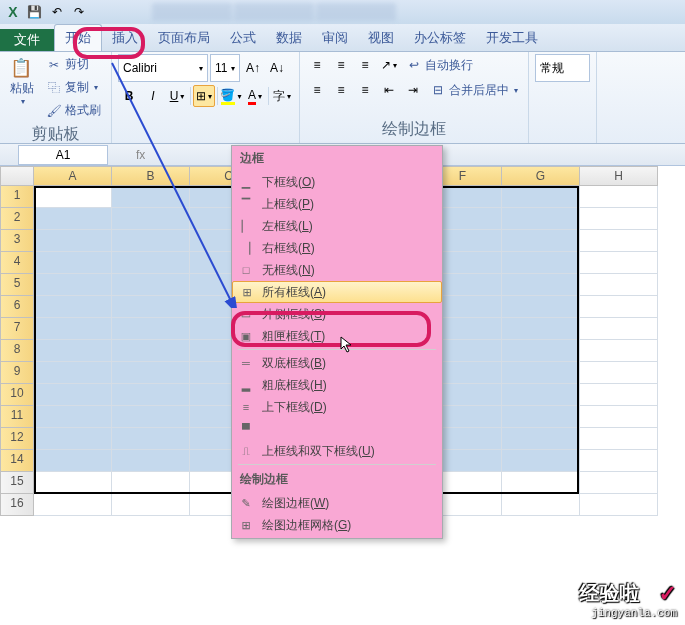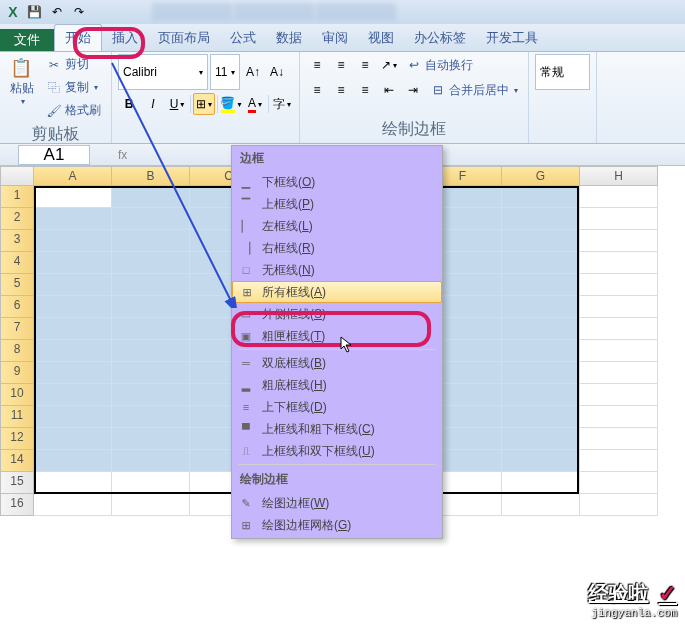--- a/index.html
+++ b/index.html
@@ -22,58 +22,58 @@
 
 .ribbon { background: linear-gradient(#f6f9fc, #e6eef8); border-bottom: 1px solid #a8bcd4; display: flex; height: 92px; }
 .ribbon-group { border-right: 1px solid #c9d8e8; padding: 2px 6px; display: flex; flex-direction: column; justify-content: space-between; }
 .group-title { font-size: 16px; color: #5a6e85; text-align: center; padding: 1px 0; margin-top: 2px; }
 .group-content { display: flex; gap: 4px; flex: 1; }
 .btn-col { display: flex; flex-direction: column; gap: 2px; }
 .rb-btn { display: flex; align-items: center; gap: 3px; padding: 2px 4px; cursor: pointer; color: #3b5998; font-size: 12px; }
 .icon-box { width: 16px; height: 16px; display: inline-flex; align-items: center; justify-content: center; font-size: 12px; }
 .large-btn { display: flex; flex-direction: column; align-items: center; padding: 2px 4px; cursor: pointer; font-size: 12px; color: #3b5998; }
 .large-icon { width: 24px; height: 24px; display: flex; align-items: center; justify-content: center; font-size: 18px; }
-.font-combo { border: 1px solid #b0c4de; background: #fff; padding: 4px 4px; height: 36px; display: flex; align-items: center; }
+.font-combo { border: 1px solid #b0c4de; background: #fff; padding: 4px 4px; height: 28px; display: flex; align-items: center; }
 .font-name { width: 90px; }
 .font-size { width: 30px; }
 .dd-arrow { font-size: 8px; margin-left: 2px; }
 .btn-row { display: flex; gap: 2px; align-items: center; }
 .small-btn { width: 22px; height: 22px; display: flex; align-items: center; justify-content: center; cursor: pointer; border: 1px solid transparent; }
 .border-btn-active { background: #fde7a1; border: 1px solid #e8a33d; border-radius: 2px; }
 
 .namebox-row { height: 22px; background: linear-gradient(#eef3f9, #e0e8f2); border-bottom: 1px solid #b0c4de; display: flex; align-items: center; }
-.namebox { width: 72px; height: 20px; border: 1px solid #b0c4de; background: #fff; display: flex; align-items: center; justify-content: center; margin-left: 18px; font-size: 17px; }
+.namebox { width: 90px; height: 20px; border: 1px solid #b0c4de; background: #fff; display: flex; align-items: center; justify-content: center; margin-left: 18px; font-size: 12px; }
 .fx-icon { margin-left: 28px; color: #888; }
 
 .sheet-area { position: relative; }
 .col-headers { display: flex; height: 20px; }
 .corner { width: 34px; border: 1px solid #c0c0c0; background: linear-gradient(#f5f5f5, #e5e5e5); }
 .col-h { width: 78px; border: 1px solid #c0c0c0; border-left: none; background: linear-gradient(#fde7a1, #f5d481); text-align: center; font-size: 12px; padding-top: 2px; color: #555; }
 .col-h.unsel { background: linear-gradient(#f5f5f5, #e5e5e5); }
 .row { display: flex; height: 22px; }
 .row-h { width: 34px; border: 1px solid #c0c0c0; border-top: none; background: linear-gradient(to right, #fde7a1, #f5d481); text-align: center; font-size: 12px; padding-top: 2px; color: #555; }
 .row-h.unsel { background: linear-gradient(to right, #f5f5f5, #e5e5e5); }
 .cell { width: 78px; border-right: 1px solid #d5dde6; border-bottom: 1px solid #d5dde6; background: #c5d9ed; }
 .cell.active { background: #fff; }
 .cell.unsel { background: #fff; }
 .sel-border { position: absolute; left: 34px; top: 20px; width: 545px; height: 308px; border: 2px solid #000; pointer-events: none; }
 
-.dropdown { position: absolute; left: 231px; top: 145px; width: 212px; background: #c4b5fd; border: 1px solid #a7abb0; box-shadow: 3px 3px 6px rgba(0,0,0,0.25); z-index: 10; padding-bottom: 2px; }
+.dropdown { position: absolute; left: 231px; top: 145px; width: 212px; background: #f9a8d4; border: 1px solid #a7abb0; box-shadow: 3px 3px 6px rgba(0,0,0,0.25); z-index: 10; padding-bottom: 2px; }
 .dd-header { font-weight: bold; padding: 4px 8px; color: #5a5a5a; font-size: 12px; }
 .dd-sep { height: 1px; margin: 2px 6px; background: #d0d0d0; }
 .dd-item { display: flex; align-items: center; padding: 3px 8px 3px 30px; cursor: pointer; font-size: 12px; color: #444; position: relative; height: 22px; }
 .dd-item:hover, .dd-item.highlighted { background: linear-gradient(#fff3c9, #fde08f); border: 1px solid #e8a33d; border-radius: 2px; padding-left: 29px; }
 .dd-item-icon { position: absolute; left: 6px; width: 16px; height: 16px; display: flex; align-items: center; justify-content: center; font-size: 11px; color: #666; }
 .dd-item u { text-decoration: underline; }
 .cursor { position: absolute; left: 340px; top: 336px; width: 14px; height: 18px; z-index: 30; pointer-events: none; }
 
 .arrow-line { position: absolute; left: 102px; top: 58px; width: 200px; height: 250px; z-index: 15; pointer-events: none; }
 
 .watermark { position: absolute; right: 8px; bottom: 6px; text-align: right; z-index: 40; }
-.wm-main { font-size: 20px; font-weight: bold; color: #fff; text-shadow: 0 0 2px #000, 1px 1px 1px #000, -1px -1px 1px #000; display: flex; align-items: center; gap: 10px; text-decoration: underline; }
+.wm-main { font-size: 20px; font-weight: bold; color: #fff; text-shadow: 0 0 2px #000, 1px 1px 1px #000, -1px -1px 1px #000; display: flex; align-items: center; gap: 19px; }
 .wm-check { color: #d81b60; font-size: 22px; }
 .wm-sub { font-size: 11px; color: #fff; text-shadow: 0 0 2px #000, 1px 1px 1px #000; font-family: Liberation Mono, monospace; }
 </style>
 </head>
 <body>
 
 <div class="titlebar">
   <span class="qat-icon app-icon">X</span>
   <span class="qat-icon save-icon">💾</span>
   <span class="qat-icon">↶</span>
@@ -450,21 +450,20 @@
       <div class="dd-item">
         <span class="dd-item-icon">▂</span>
         <span>粗底框线(<u>H</u>)</span>
       </div>
       <div class="dd-item">
         <span class="dd-item-icon">≡</span>
         <span>上下框线(<u>D</u>)</span>
       </div>
       <div class="dd-item">
         <span class="dd-item-icon">▀</span>
-        <span>上框线和粗下框线(<u>C</u>)</span>
       </div>
       <div class="dd-item">
         <span class="dd-item-icon">⎍</span>
         <span>上框线和双下框线(<u>U</u>)</span>
       </div>
     </div>
   <div class="dd-sep"></div>
   <div class="dd-header">绘制边框</div>
   <div id="draw-items">
       <div class="dd-item">

